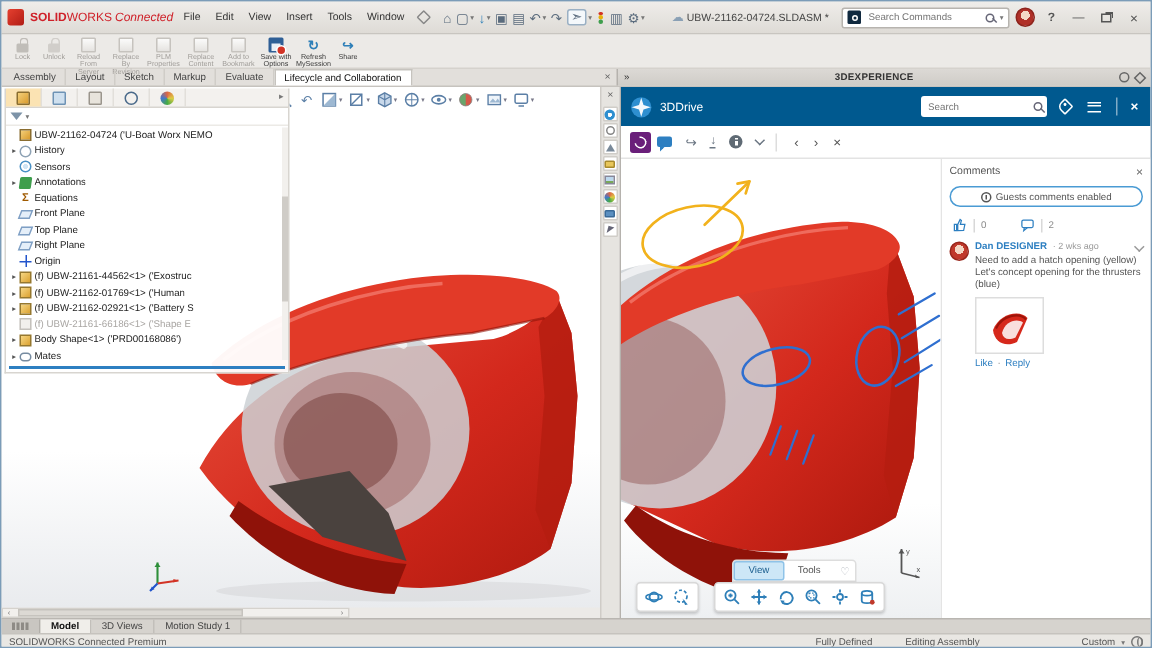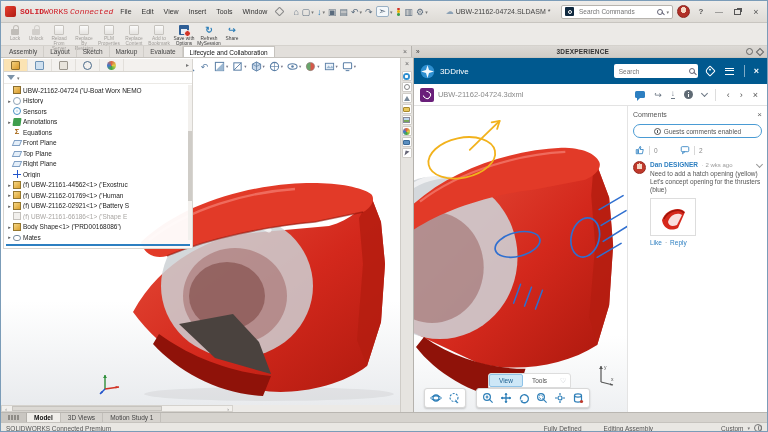--- a/index.html
+++ b/index.html
@@ -4,21 +4,21 @@
 <style>
   html,body{margin:0;padding:0;background:#f5f5f5;}
   *{box-sizing:border-box;}
   .app{position:relative;width:768px;height:432px;border:1px solid #7b9cb8;background:#eceae7;
        font-family:"Liberation Sans",sans-serif;overflow:hidden;color:#333;}
 
   
   .titlebar{height:22px;background:linear-gradient(#efedea,#dedbd6);border-bottom:1px solid #c8c5c0;
             padding:0 4px;display:flex;align-items:center;gap:4px;font-size:7px;}
   .dslogo{width:11px;height:11px;background:linear-gradient(135deg,#e6402f,#b01c15);border-radius:2px;flex:none;}
-  .brand{color:#cf2029;font-size:8px;white-space:nowrap;font-family:Liberation Mono, monospace;}
+  .brand{color:#cf2029;font-size:8px;white-space:nowrap;}
   .brand b{font-weight:bold;}
   .brand .suf{font-style:italic;margin-left:2px;}
   .menu-item{padding:0 3px;color:#333;cursor:default;}
   .pin{width:7px;height:7px;border:1px solid #888;border-radius:1px;transform:rotate(45deg);margin:0 2px;}
   .qa{display:flex;align-items:center;gap:3px;margin-left:4px;color:#5a6b7d;font-size:9px;}
   .qa .g{line-height:10px;}
   .qa .caret{font-size:5px;color:#777;margin-left:-2px;}
   .selbox{border:1px solid #9ab0c4;background:#f4f8fb;border-radius:2px;padding:0 2px;line-height:9px;}
   .traffic{width:6px;height:10px;display:flex;flex-direction:column;justify-content:space-between;padding:1px 0;}
   .traffic i{width:3px;height:3px;border-radius:50%;display:block;margin:0 auto;}
@@ -570,21 +570,20 @@
           <span class="mag"></span>
         </span>
         <span class="tagico"></span>
         <span class="burger"></span>
         <span class="xp-sep"></span>
         <span class="xp-x">×</span>
       </div>
 
       <div class="xp-filerow">
         <span class="xdoc"></span>
-        <span class="xp-filename">UBW-21162-04724.3dxml</span>
         <span class="act">
           <span class="bubble"></span>
           <span class="glyphact">↪</span>
           <span class="dl">↓</span>
           <span class="infoc"></span>
           <span class="chev"></span>
         </span>
         <span class="navsep"></span>
         <span class="navg">‹</span>
         <span class="navg">›</span>

